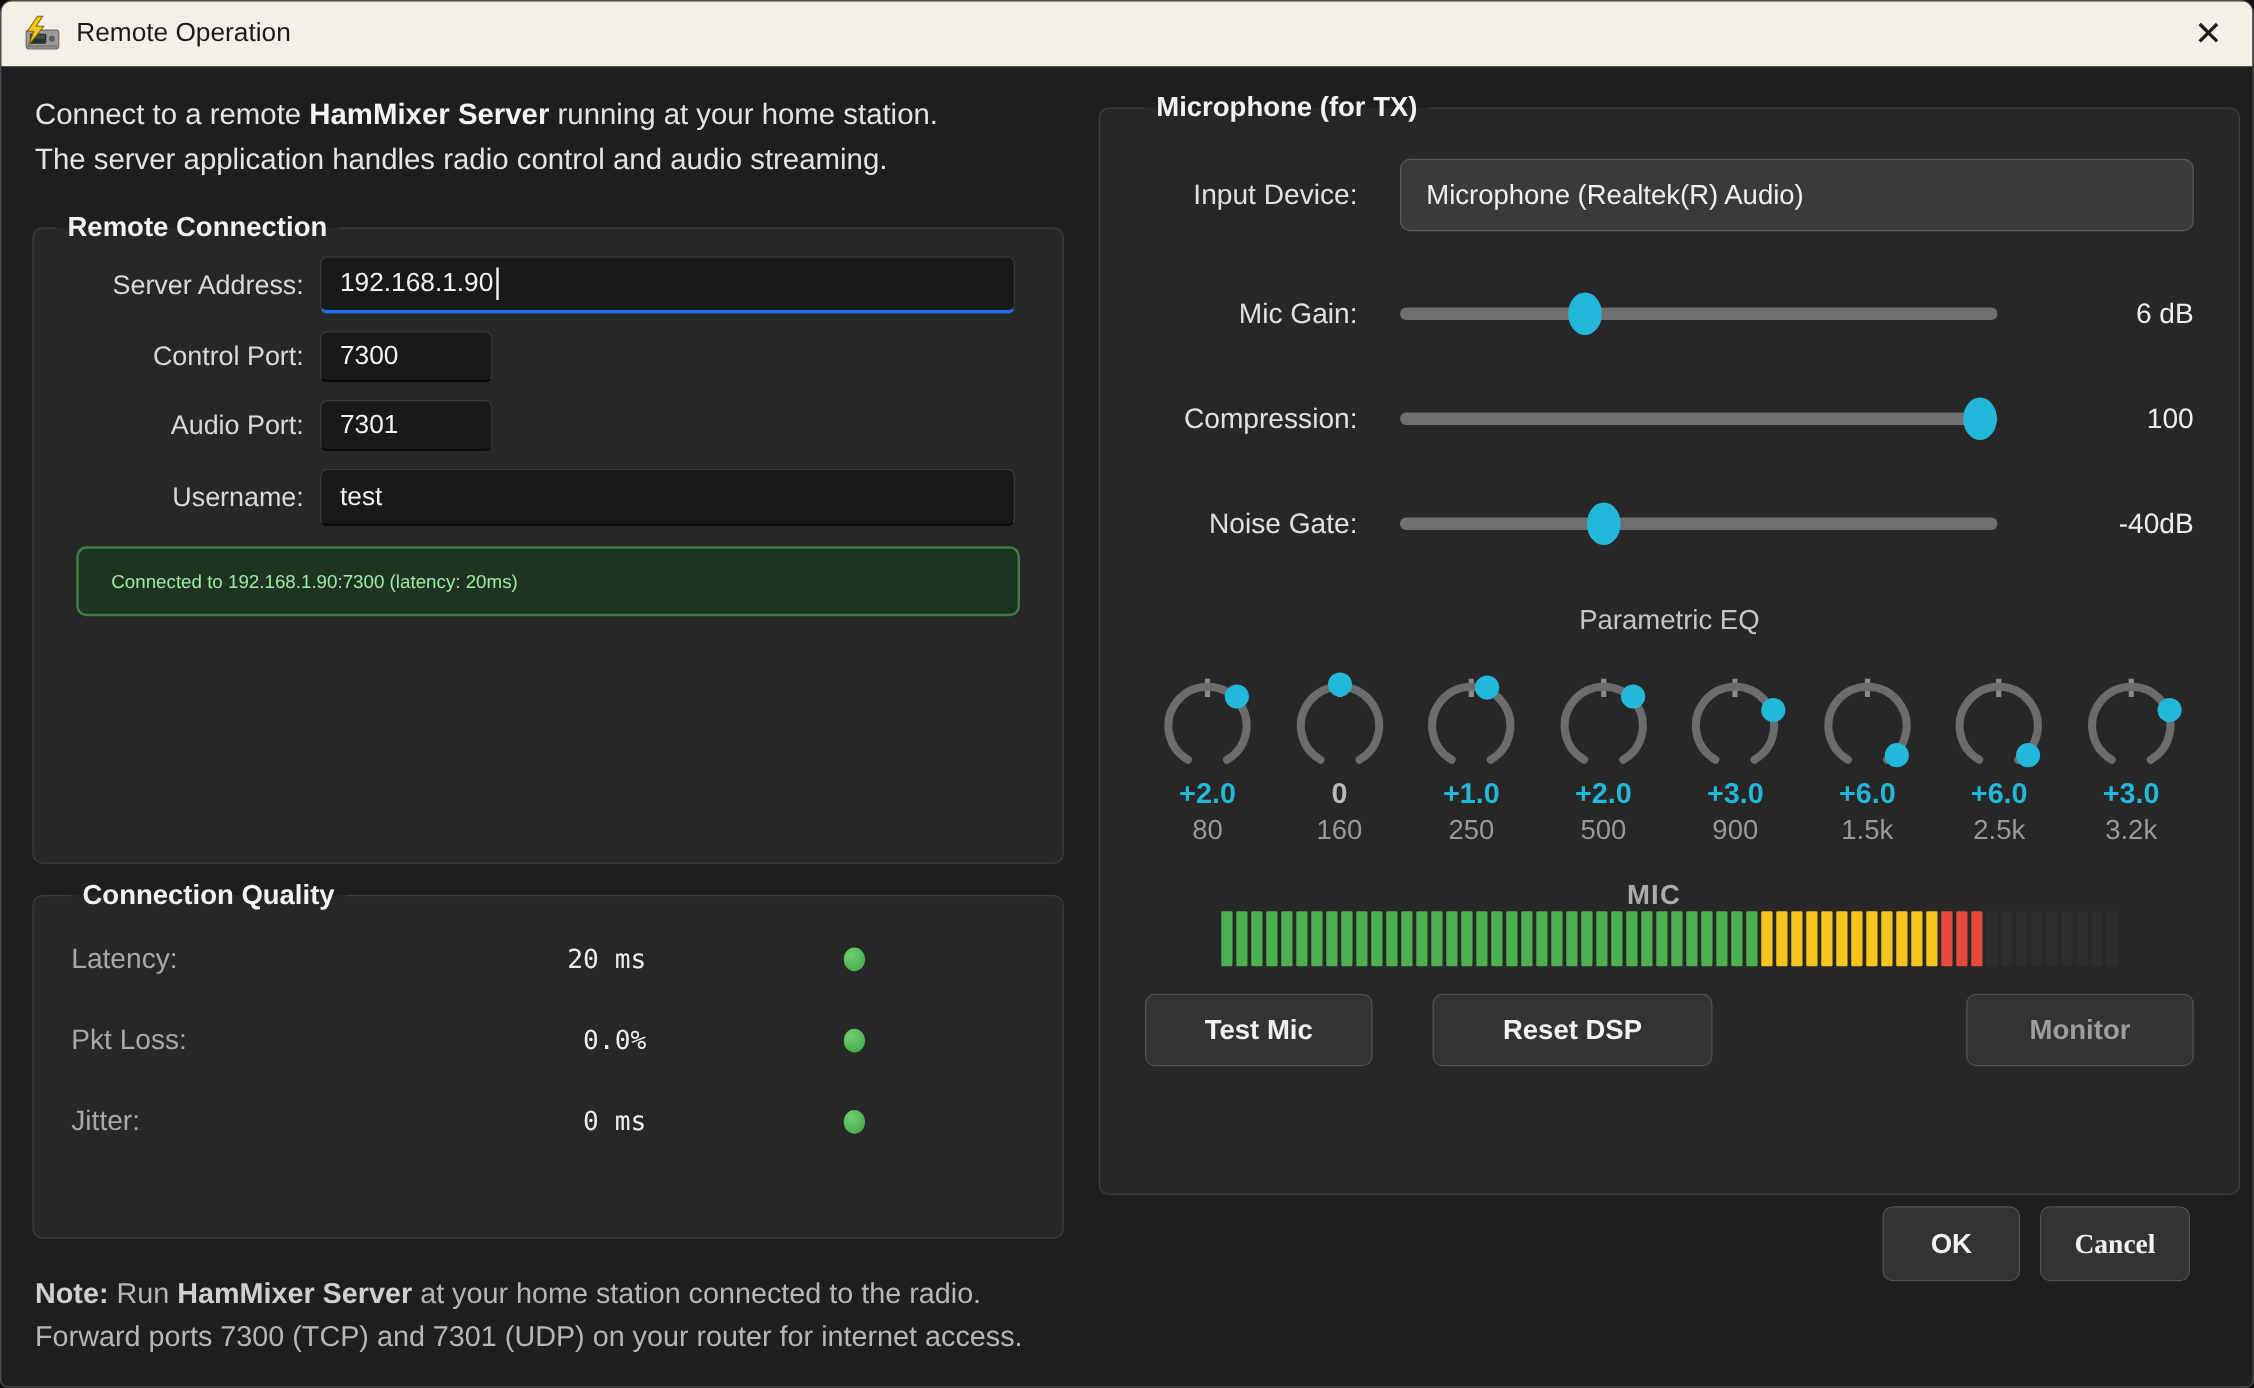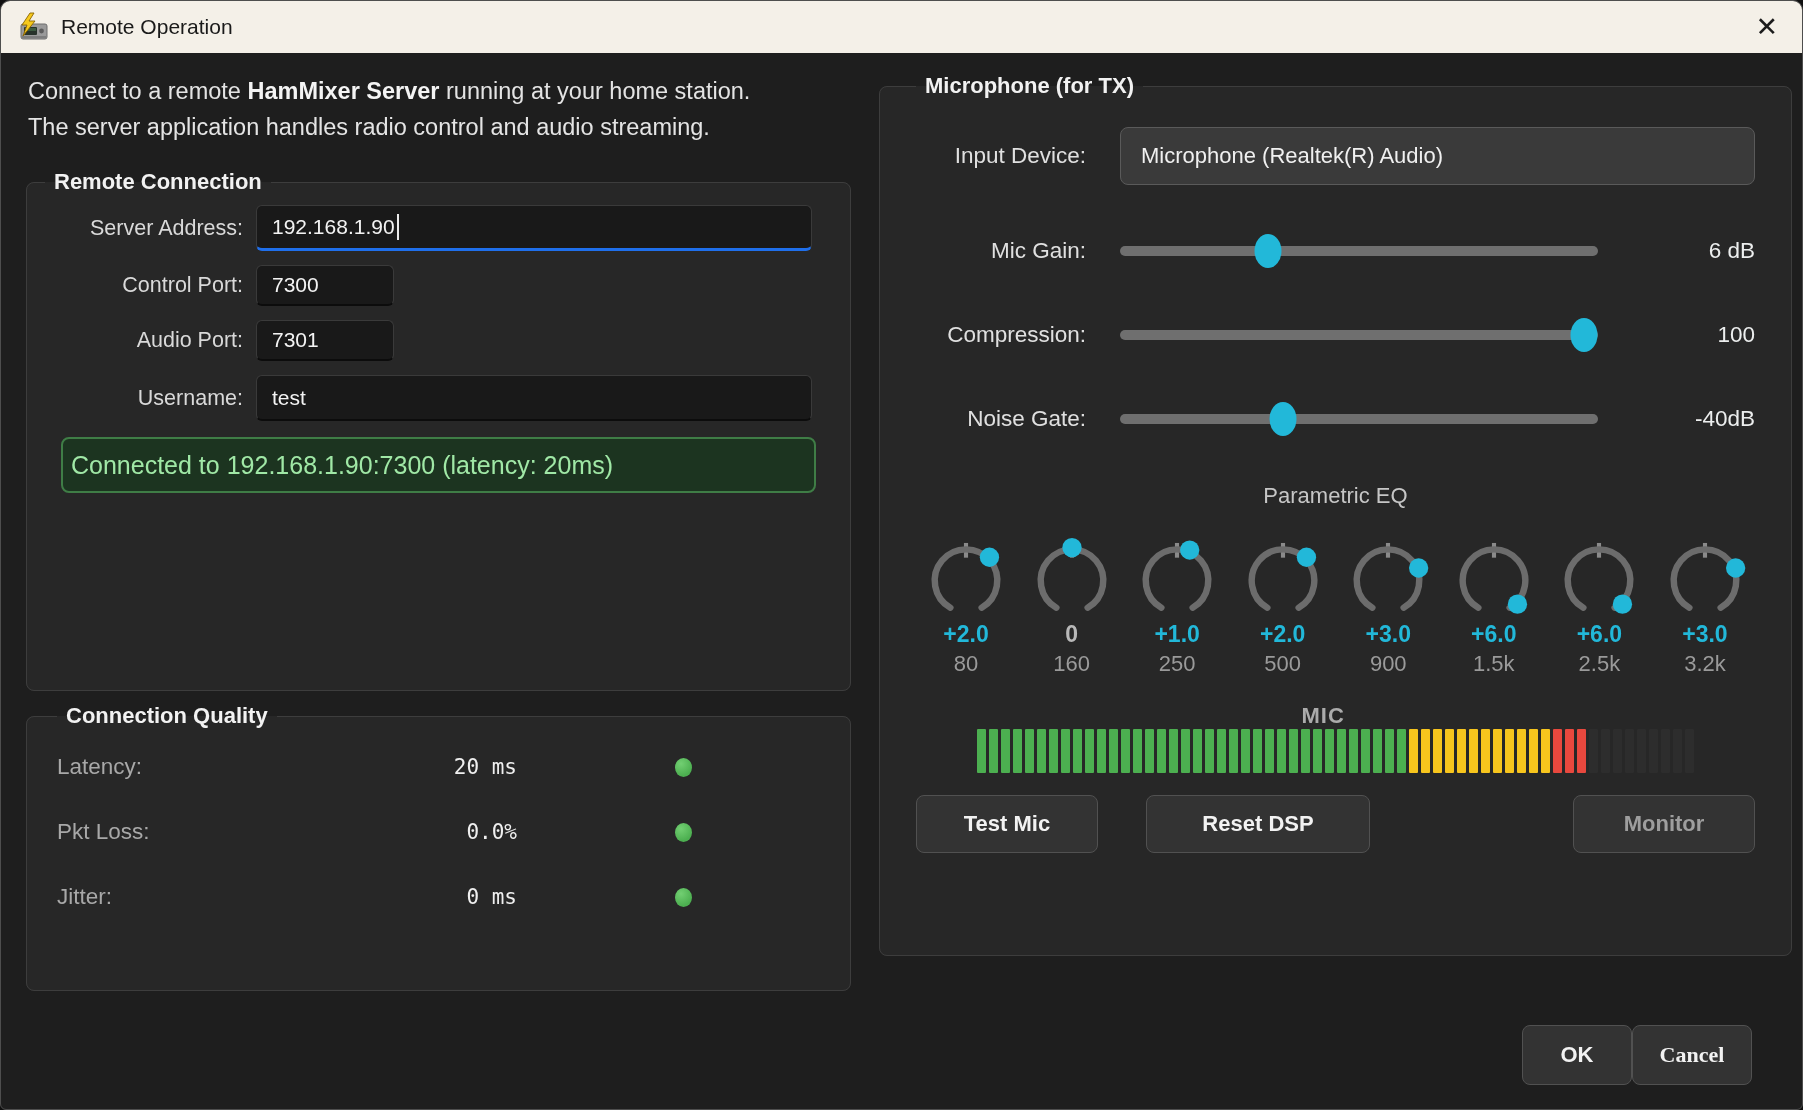--- a/index.html
+++ b/index.html
@@ -40,21 +40,21 @@
     box-sizing:border-box;height:46px;}
   .ti.focused{border-bottom:3px solid var(--c-focus_blue);}
   .ti.grow{flex:1;margin-right:20px;}
   .ti.small{width:138px;height:41px;}
   .caret{display:inline-block;width:2px;height:26px;background:#eaeaea;margin-left:2px;
     animation:blink 1.1s steps(1) infinite;}
   @keyframes blink{50%{opacity:0;}}
   .pw{letter-spacing:3px;font-size:19px;}
   .status-ok{margin:16px 16px 0 16px;height:56px;background:var(--c-status_bg);
     border:2px solid var(--c-status_border);border-radius:8px;display:flex;align-items:center;
-    padding:0 8px;color:var(--c-status_text);font-size:25px;box-sizing:border-box;}
+    padding:0 26px;color:var(--c-status_text);font-size:15px;box-sizing:border-box;}
   .big-btn{margin:19px 16px 0 16px;height:58px;background:var(--c-btn_bg);
     border:1px solid var(--c-btn_border);border-radius:8px;display:flex;align-items:center;
     justify-content:center;color:#f2f2f2;font-size:22px;font-weight:700;cursor:pointer;box-sizing:border-box;}
   
   #quality-group{left:25px;top:702px;width:825px;height:288px;padding:20px 30px 16px 30px;}
   .q-row{display:flex;align-items:center;height:36px;margin-bottom:29px;}
   .q-label{width:250px;font-size:22.5px;color:var(--c-text_dim);}
   .q-value{width:210px;text-align:right;font-family:"DejaVu Sans Mono",monospace;font-size:21px;color:#efefef;}
   .q-dot{width:17px;height:19px;border-radius:50%;margin-left:158px;
     background:radial-gradient(circle at 35% 30%, #72cf72, var(--c-dot_green) 70%);}
@@ -85,21 +85,21 @@
   .seg.green{background:var(--c-meter_green);} .seg.yellow{background:var(--c-meter_yellow);}
   .seg.red{background:var(--c-meter_red);} .seg.off{background:var(--c-meter_off);}
   .mic-btn-row{display:flex;margin-top:44px;}
   .sm-btn{height:58px;background:var(--c-btn_bg);border:1px solid var(--c-btn_border);border-radius:8px;
     display:flex;align-items:center;justify-content:center;font-size:22px;font-weight:700;color:#f2f2f2;
     cursor:pointer;box-sizing:border-box;}
   #test-mic-btn{width:182px;}
   #monitor-btn{width:182px;margin-left:auto;color:#9e9e9e;}
   #reset-dsp-btn{width:224px;margin-left:48px;}
   
-  .footer-btns{position:absolute;right:50px;top:1024px;display:flex;gap:0;}
+  .footer-btns{position:absolute;right:50px;top:964px;display:flex;gap:16px;}
   .footer-btns .sm-btn{height:60px;}
   #ok-btn{width:110px;}
   #cancel-btn{width:120px;font-family:Liberation Serif, serif;}
 </style>
 </head>
 <body>
 
 <div class="window">
 
   <div class="titlebar">
@@ -362,20 +362,24 @@
       </div>
       <div class="sm-btn" id="reset-dsp-btn">
         <span>Reset DSP</span>
       </div>
       <div class="sm-btn" id="monitor-btn">
         <span>Monitor</span>
       </div>
     </div>
   </fieldset>
 
+  <div class="note">
+    <b>Note:</b><span> Run </span><b>HamMixer Server</b><span> at your home station connected to the radio.</span><br>
+    <span>Forward ports 7300 (TCP) and 7301 (UDP) on your router for internet access.</span>
+  </div>
 
   <div class="footer-btns">
     <div class="sm-btn" id="ok-btn">
       <span>OK</span>
     </div>
     <div class="sm-btn" id="cancel-btn">
       <span>Cancel</span>
     </div>
   </div>
 

